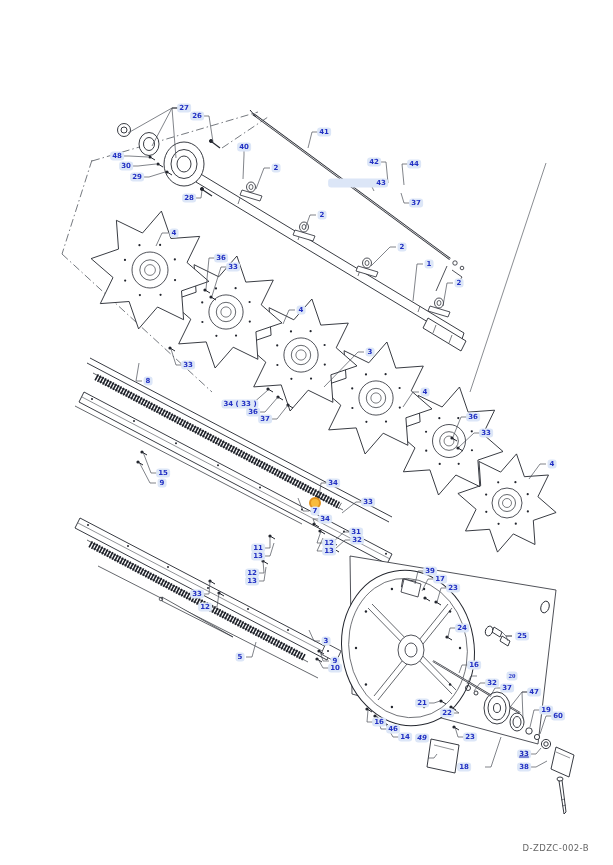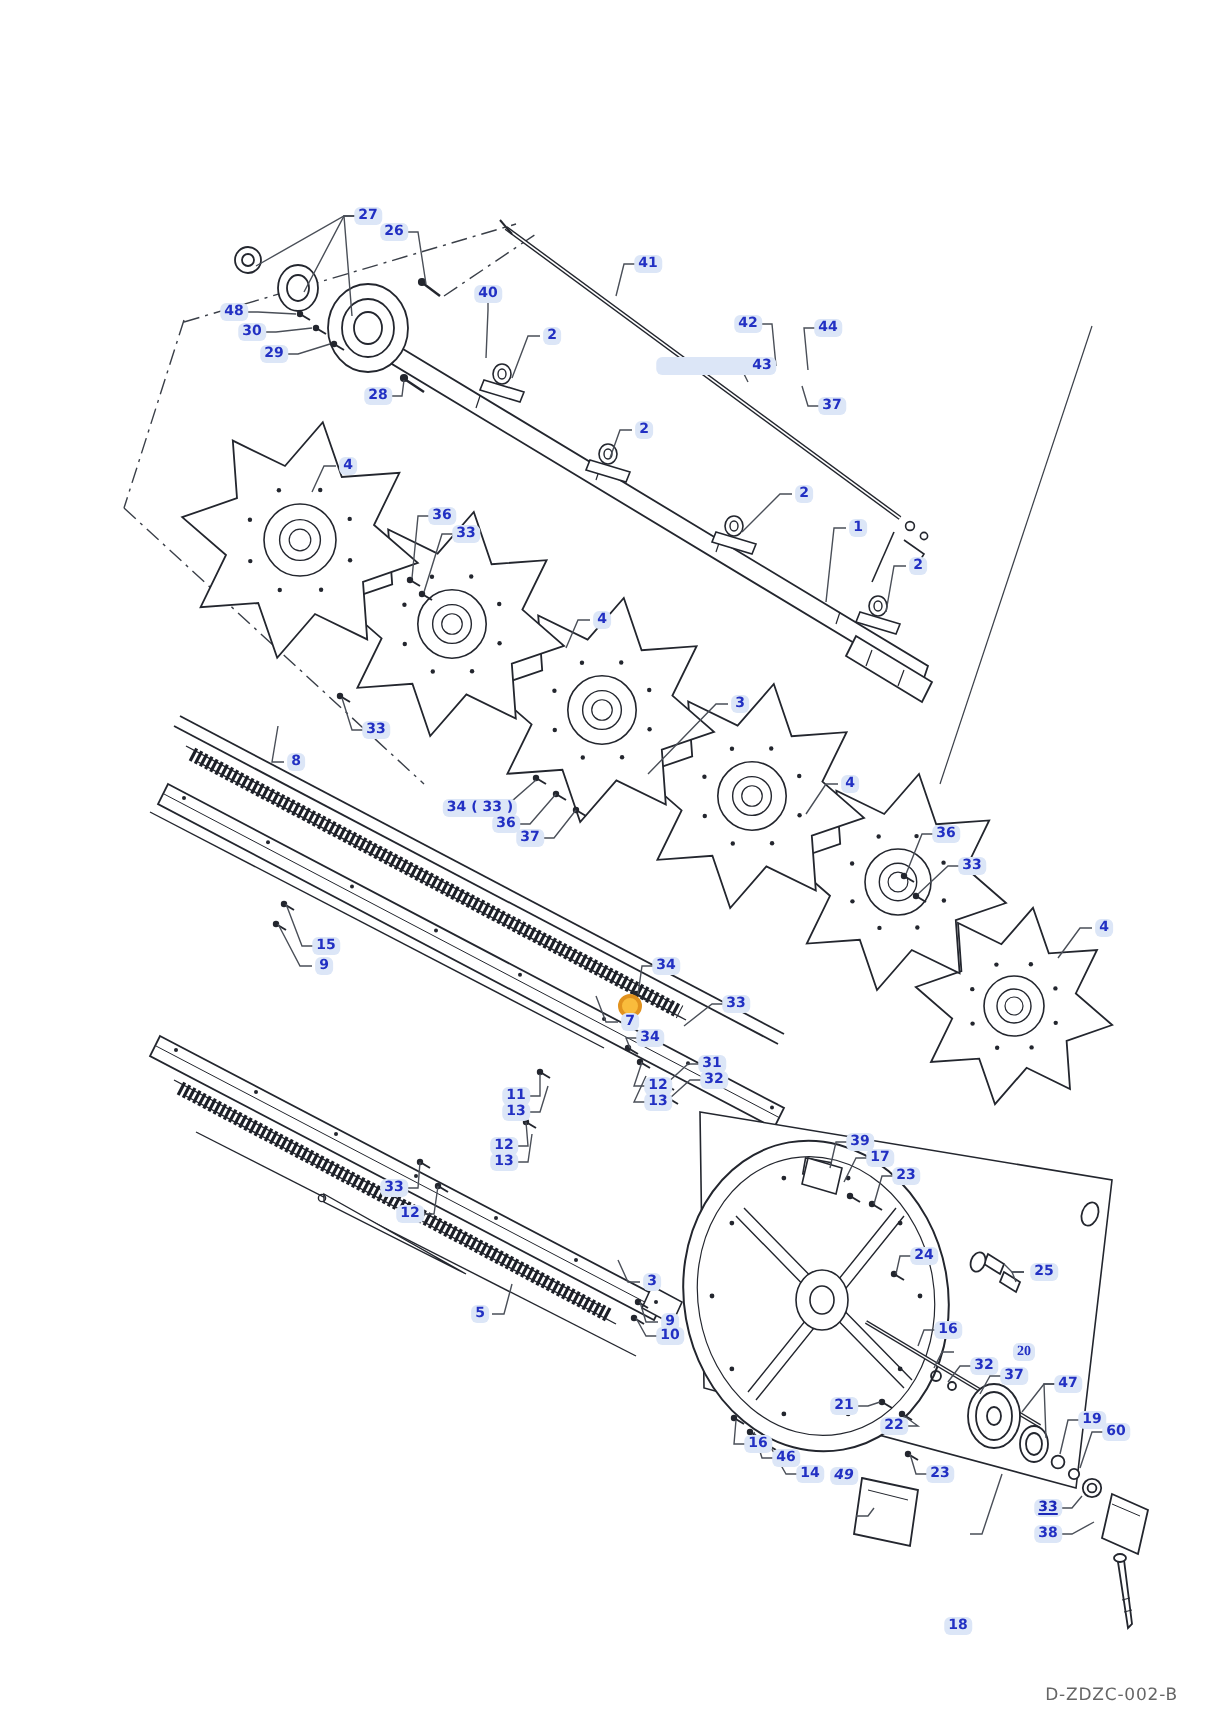--- a/index.html
+++ b/index.html
@@ -461,19 +461,19 @@
       <div class="co" style="left: 534px; top: 692px;">47</div>
       <div class="co" style="left: 546px; top: 710px;">19</div>
       <div class="co" style="left: 558px; top: 716px;">60</div>
       <div class="co" style="left: 422px; top: 703px;">21</div>
       <div class="co" style="left: 447px; top: 713px;">22</div>
       <div class="co" style="left: 379px; top: 722px;">16</div>
       <div class="co" style="left: 393px; top: 729px;">46</div>
       <div class="co" style="left: 405px; top: 737px;">14</div>
       <div class="co" style="left: 422px; top: 738px; font-style: italic;">49</div>
       <div class="co" style="left: 470px; top: 737px;">23</div>
-      <div class="co" style="left: 479px; top: 767px; margin-top: 46px;">18</div>
+      <div class="co" style="left: 464px; top: 767px;">18</div>
       <div class="co emph" style="left: 524px; top: 754px;">33</div>
       <div class="co" style="left: 524px; top: 767px;">38</div>
     </div>
 
   <div class="code">D-ZDZC-002-B</div>
 </div>
 
 </body></html>

